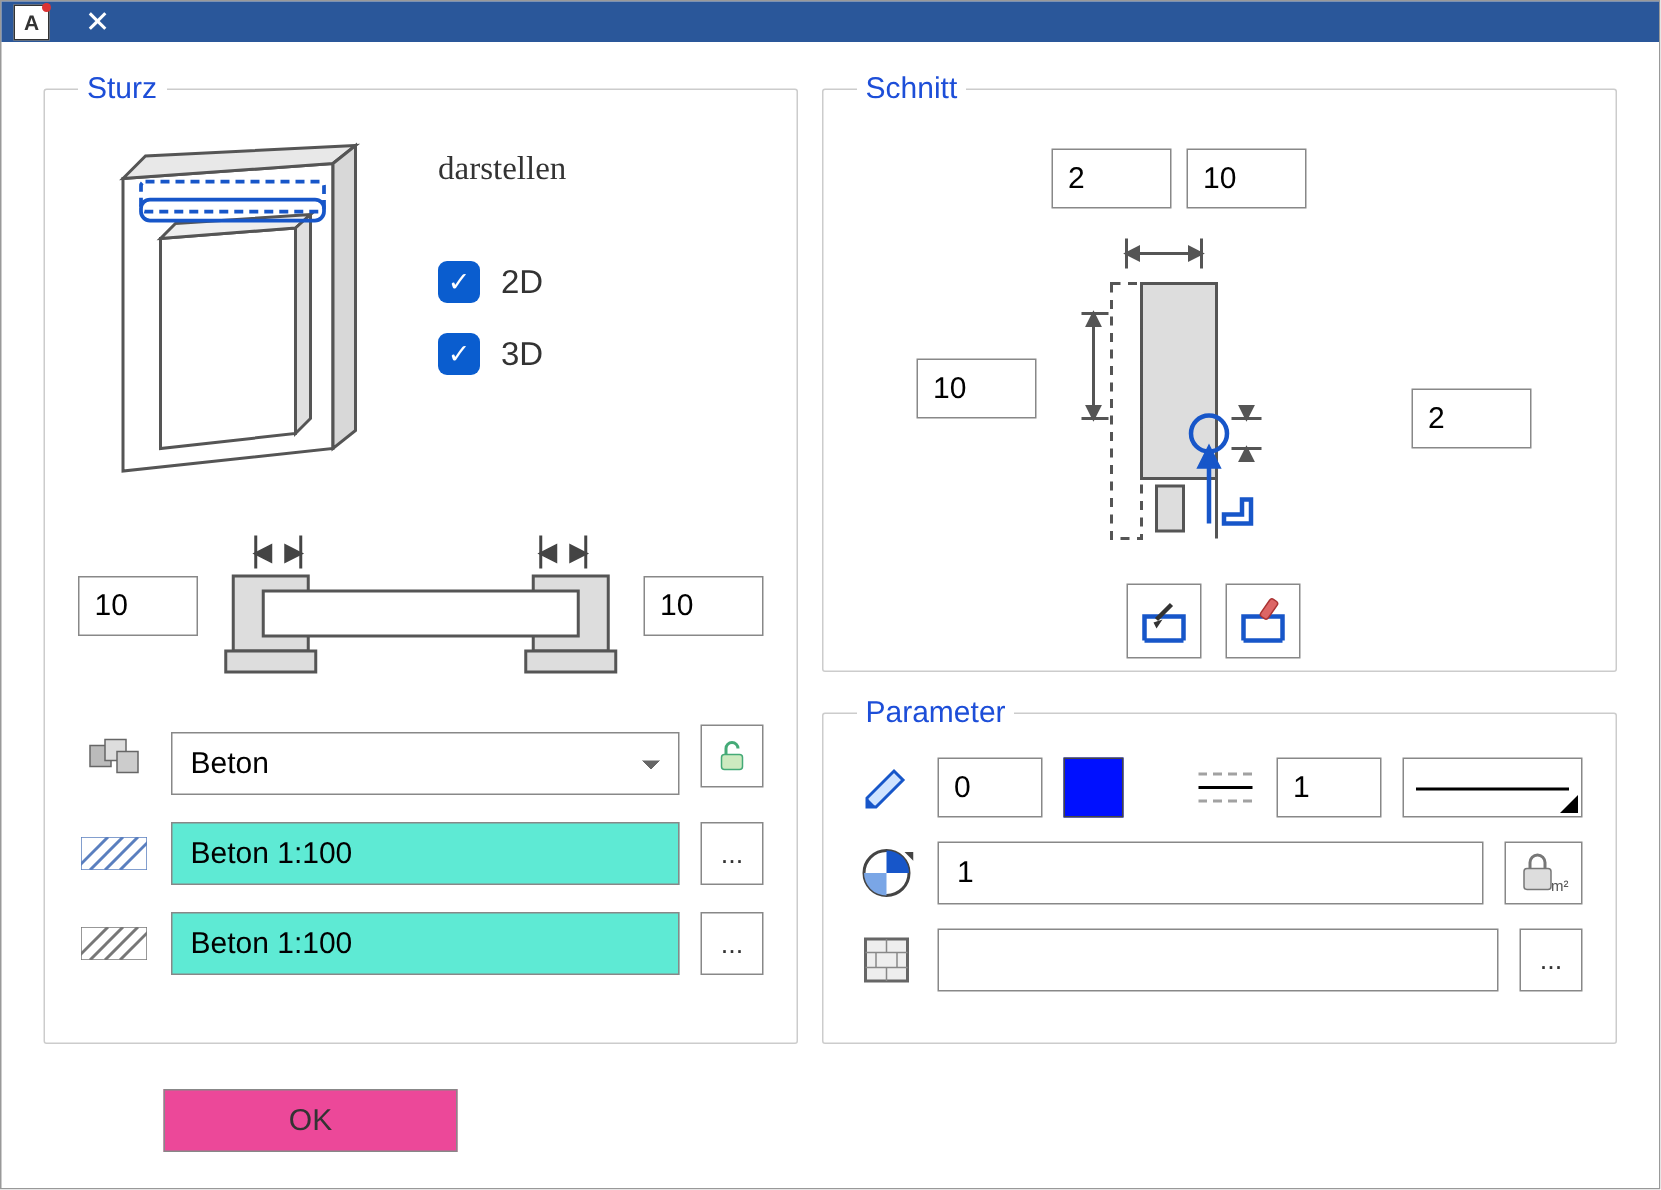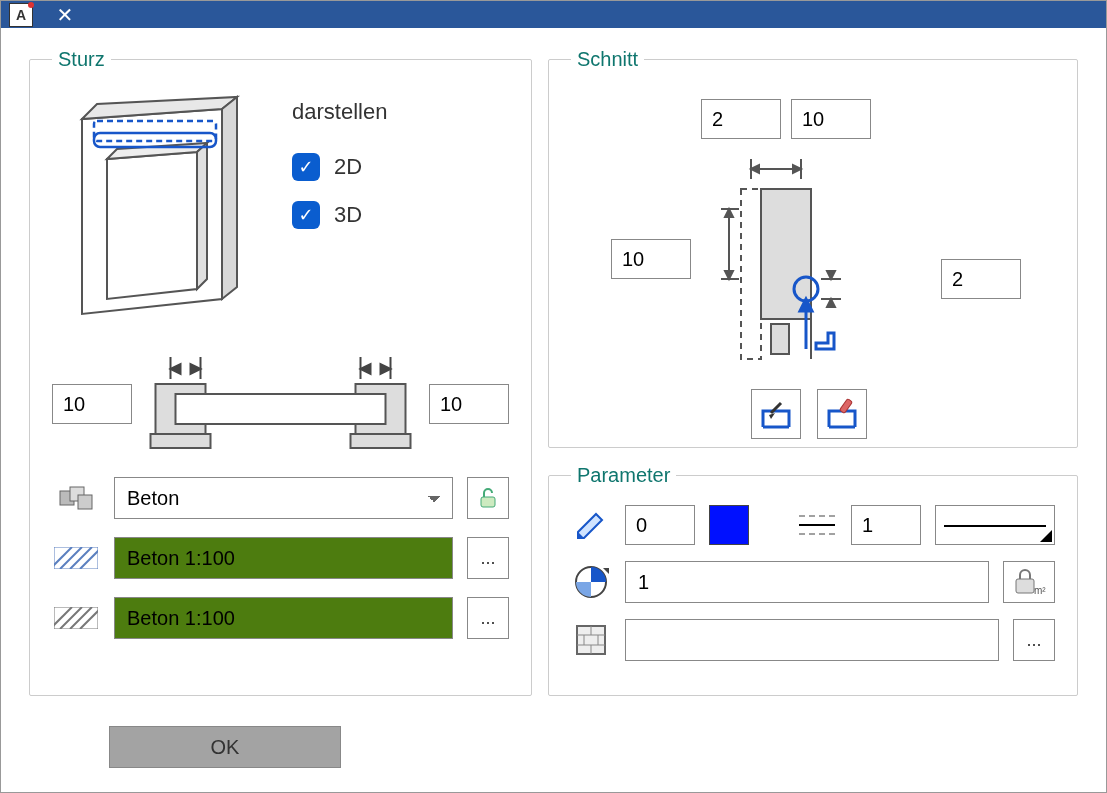--- a/index.html
+++ b/index.html
@@ -68,59 +68,59 @@
   fieldset.group {
     border: 1px solid #ccc;
     border-radius: 2px;
     padding: 18px 22px;
     margin: 0;
     position: relative;
   }
   fieldset.group > legend {
     font-size: 20px;
     padding: 0 6px;
-    color: #0f766e;
+    color: #1d4ed8;
   }
   .sturz { grid-column: 1; grid-row: 1 / span 2; display:flex; flex-direction:column; }
   .schnitt { grid-column: 2; grid-row: 1; }
   .parameter { grid-column: 2; grid-row: 2; }
 
   .sturz-top { display:flex; gap:40px; }
   .sturz-3d {
     width: 200px; height: 240px; position:relative;
   }
 
   .darstellen-col { display:flex; flex-direction:column; gap:20px; padding-top:10px;}
-  .darstellen-title { font-size:22px; margin-bottom:8px; }
+  .darstellen-title { font-size:22px; margin-bottom:29px;font-family:Liberation Serif, serif; }
   .check-row { display:flex; align-items:center; gap:14px; font-size:22px; }
   .chk {
     width:28px; height:28px; border-radius:6px; background:#0a5dcf;
     display:flex; align-items:center; justify-content:center; color:#fff;
     font-size:18px; cursor:pointer;
   }
 
   .sturz-mid { margin-top:20px; display:flex; align-items:center; gap:8px; }
   .sturz-mid .num-inp, .num-inp {
     width:80px; height:40px; border:1px solid #888; padding:4px 10px;
     font-size:20px; background:#fff;
   }
   .sturz-mid svg { flex:1; }
 
   .mat-row { display:flex; align-items:center; gap:14px; margin-top:18px; }
   .mat-row .icon-box {
     width:48px; height:34px; display:flex; align-items:center; justify-content:center;
   }
   select.mat-select, input.mat-input {
     flex:1; height:42px; border:1px solid #888; font-size:20px;
-    padding:4px 12px; background:#4d7c0f;
+    padding:4px 12px; background:#5eead4;
   }
   select.mat-select { appearance:none; background:
     linear-gradient(45deg, transparent 50%, #666 50%) calc(100% - 18px) 18px / 6px 6px no-repeat,
     linear-gradient(-45deg, transparent 50%, #666 50%) calc(100% - 12px) 18px / 6px 6px no-repeat,
-    #fff;
+    #fff; margin-top: 11px;
   }
   .small-btn {
     width:42px; height:42px; border:1px solid #888; background:#fff;
     display:flex; align-items:center; justify-content:center; font-size:18px;
     cursor:pointer;
   }
 
   .schnitt-body { position:relative; height:340px; }
   .schnitt-body .num-inp { position:absolute; }
 
@@ -130,21 +130,21 @@
   .color-swatch { width:40px; height:40px; background:#0010ff; border:1px solid #444; cursor:pointer; }
   .line-preview { width:120px; height:40px; border:1px solid #888; background:#fff; position:relative; cursor:pointer; }
   .line-preview::before { content:''; position:absolute; left:8px; right:8px; top:50%; height:2px; background:#000; }
   .line-preview::after { content:''; position:absolute; right:2px; bottom:2px; border:6px solid transparent; border-right-color:#000; border-bottom-color:#000; }
   .layer-input { flex:1; height:42px; border:1px solid #888; font-size:20px; padding:4px 12px; }
 
   .footer {
     display:flex; gap:40px; padding:10px 28px 24px;
   }
   .footer .btn {
-    width:232px; height:42px; border:1px solid #888; background:#a3a3a3;
+    width:196px; height:42px; border:1px solid #888; background:#ec4899;
     font-size:20px; display:flex; align-items:center; justify-content:center;
     cursor:pointer;
   }
   .footer .spacer { flex:1; }
 
   .dash-icon {
     width:36px; height:20px; display:flex; flex-direction:column; justify-content:space-between;
   }
   .dash-icon div { height:2px; background:
     repeating-linear-gradient(90deg,#444 0 6px,transparent 6px 10px); }

